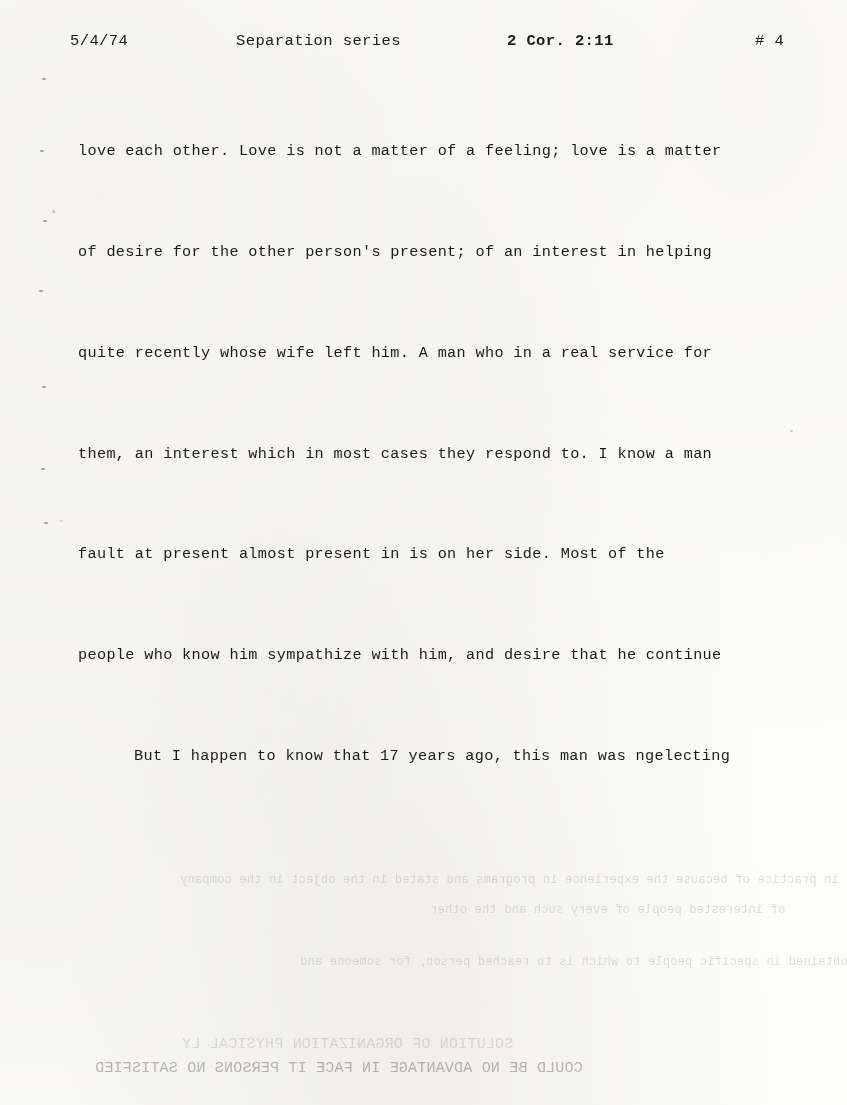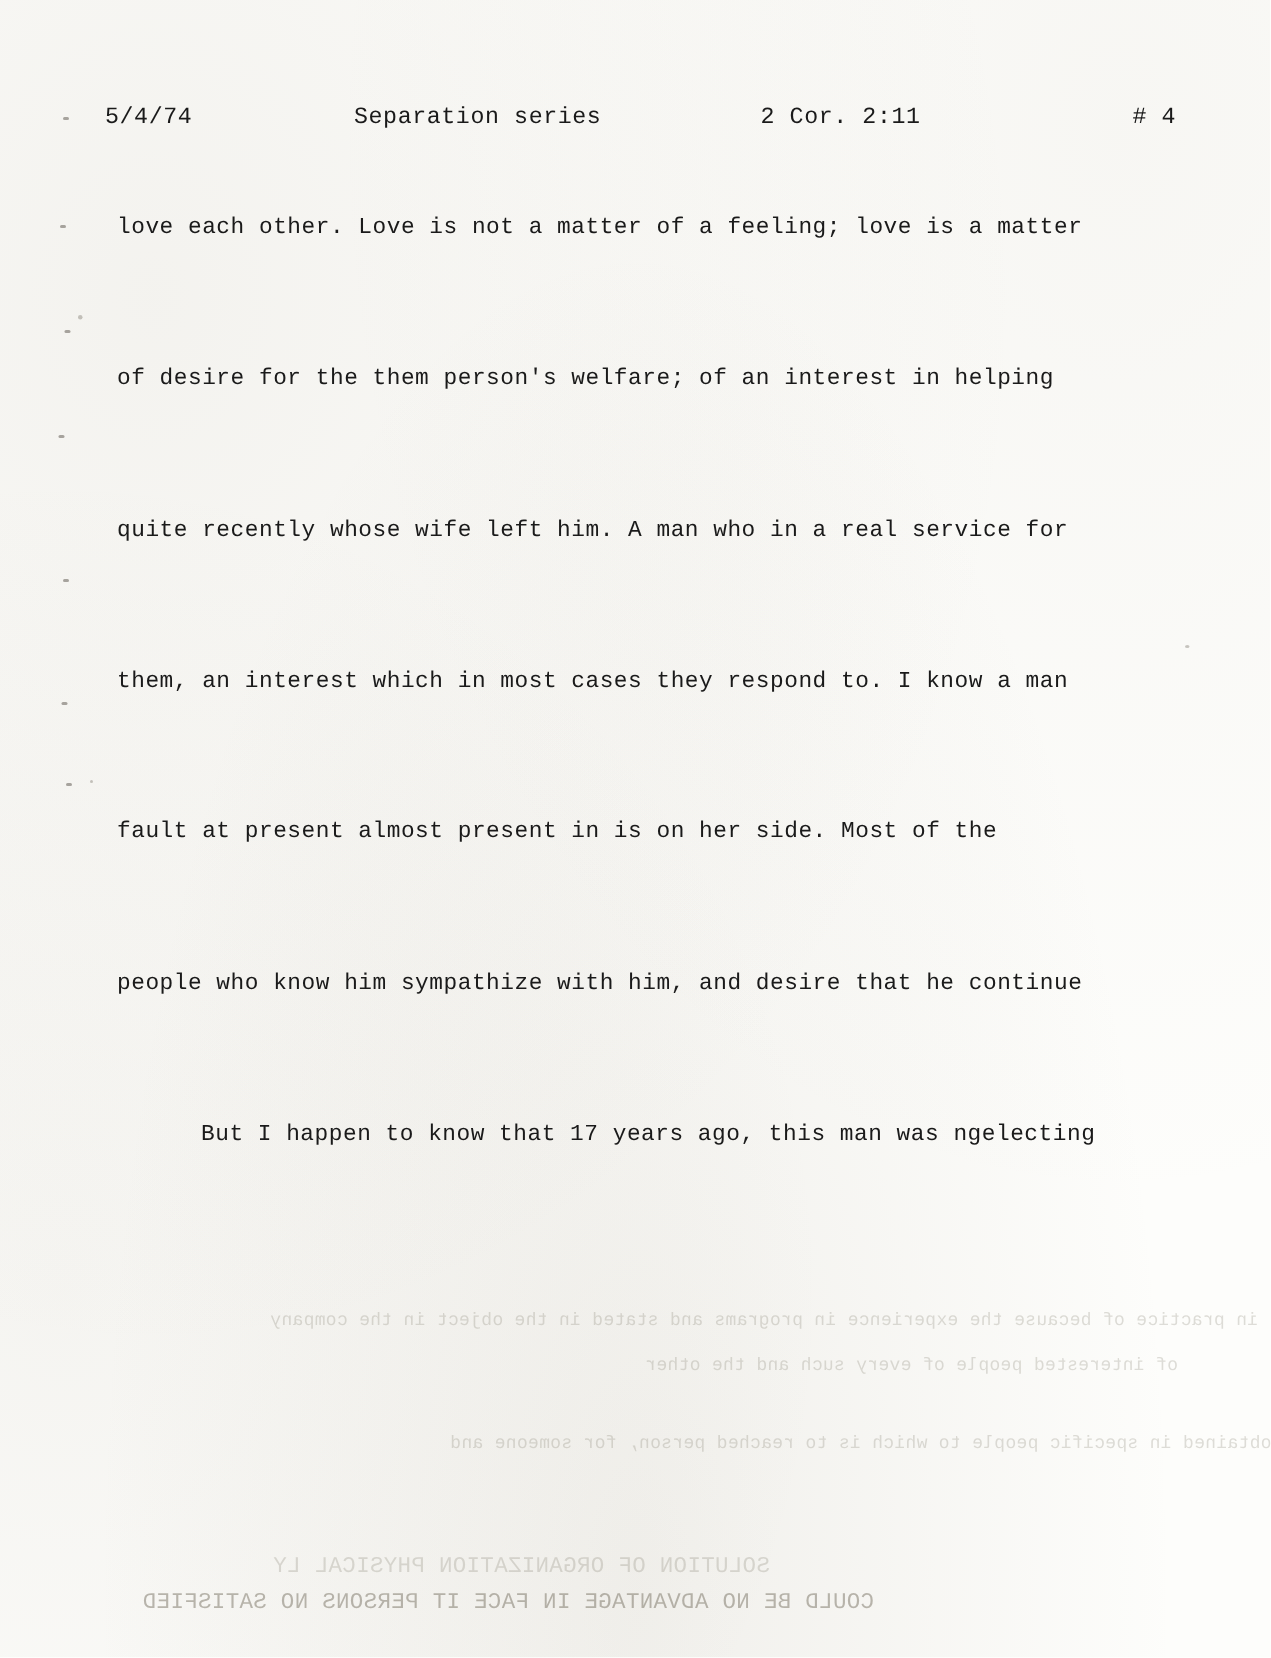--- a/index.html
+++ b/index.html
@@ -33,25 +33,24 @@
   }
   .header {
     position: absolute;
     top: 32px;
     left: 70px;
     right: 48px;
     height: 22px;
     font-size: 15.5px;
     letter-spacing: 0.4px;
     white-space: nowrap;
-    margin-top: 37px;
   }
   .header .h-date { position: absolute; left: 0; top: 0; }
   .header .h-title { position: absolute; left: 166px; top: 0; }
-  .header .h-ref { position: absolute; left: 437px; top: 0; }
+  .header .h-ref { position: absolute; left: 437px; top: 0; font-weight: bold; }
   .header .h-page { position: absolute; left: 685px; top: 0; }
 
   .body-text {
     position: absolute;
     top: 68px;
     left: 78px;
     width: 712px;
     font-size: 15.2px;
     line-height: 33.6px;
     letter-spacing: 0.35px;
@@ -131,21 +130,21 @@
   <div>
     <div class="ghost big" style="left:95px; top:1060px;">COULD BE NO ADVANTAGE IN FACE IT PERSONS NO SATISFIED</div>
     <div class="ghost big faint" style="left:182px; top:1036px;">SOLUTION OF ORGANIZATION PHYSICAL LY</div>
     <div class="ghost faint" style="left:300px; top:955px;">not be obtained in specific people to which is to reached person, for someone and</div>
     <div class="ghost faint" style="left:180px; top:873px;">for in practice of because the experience in programs and stated in the object in the company</div>
     <div class="ghost faint" style="left:430px; top:903px;">of interested people of every such and the other</div>
   </div>
 
   <div class="body-text">
     <div class="line">love each other. Love is not a matter of a feeling; love is a matter</div>
-    <div class="line">of desire for the them person's welfare; of an interest in helping</div>
+    <div class="line">of desire for the other person's present; of an interest in helping</div>
     <div class="line">quite recently whose wife left him. A man who in a real service for</div>
     <div class="line">them, an interest which in most cases they respond to. I know a man</div>
     <div class="line">fault at present almost present in is on her side. Most of the</div>
     <div class="line">people who know him sympathize with him, and desire that he continue</div>
     <div class="line indent">But I happen to know that 17 years ago, this man was ngelecting</div>
     
     
     
     
     

